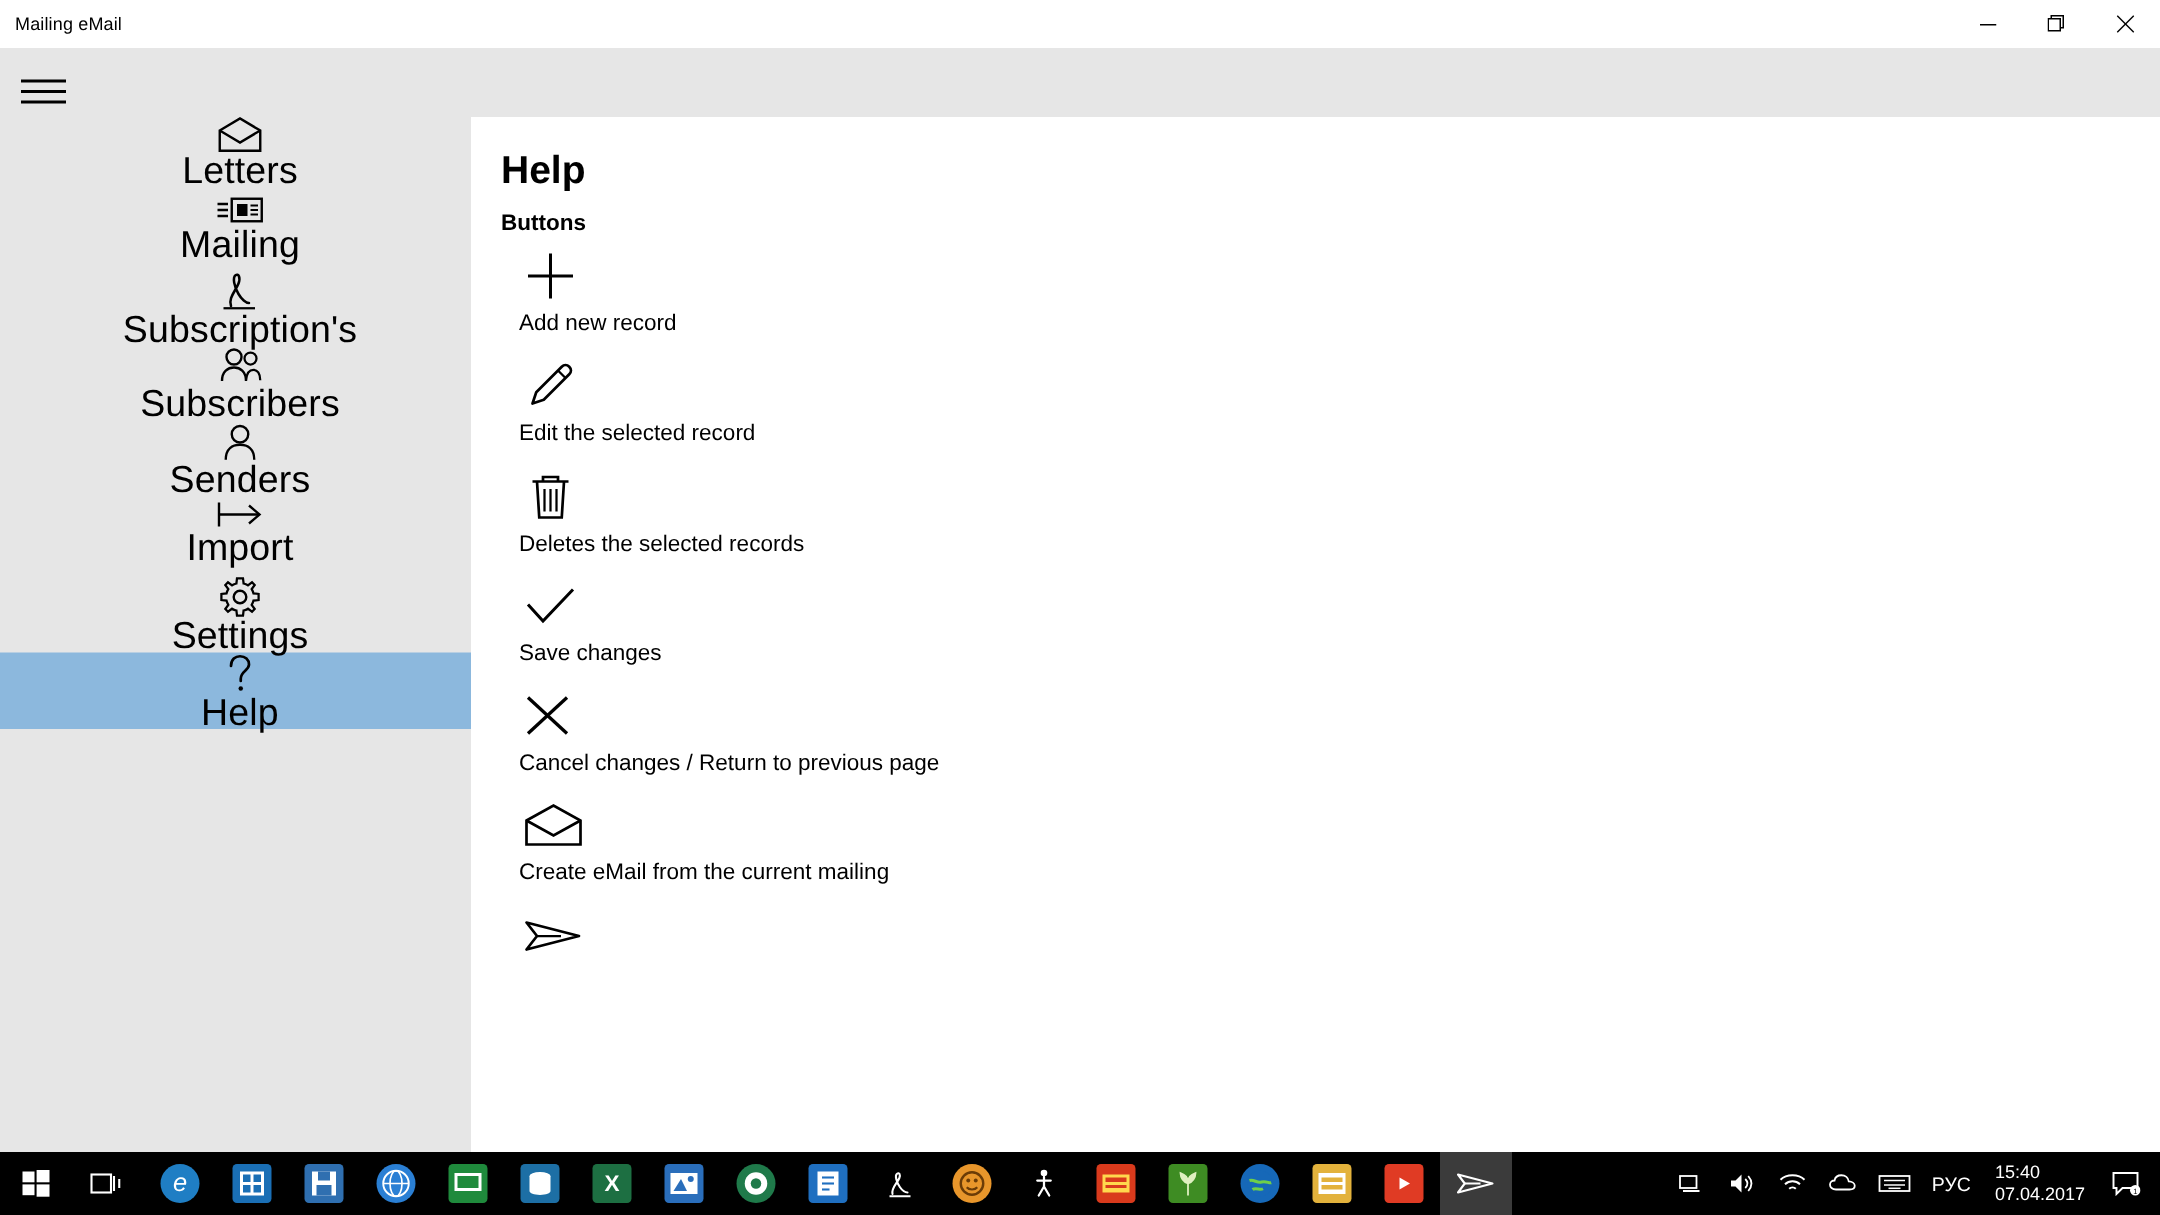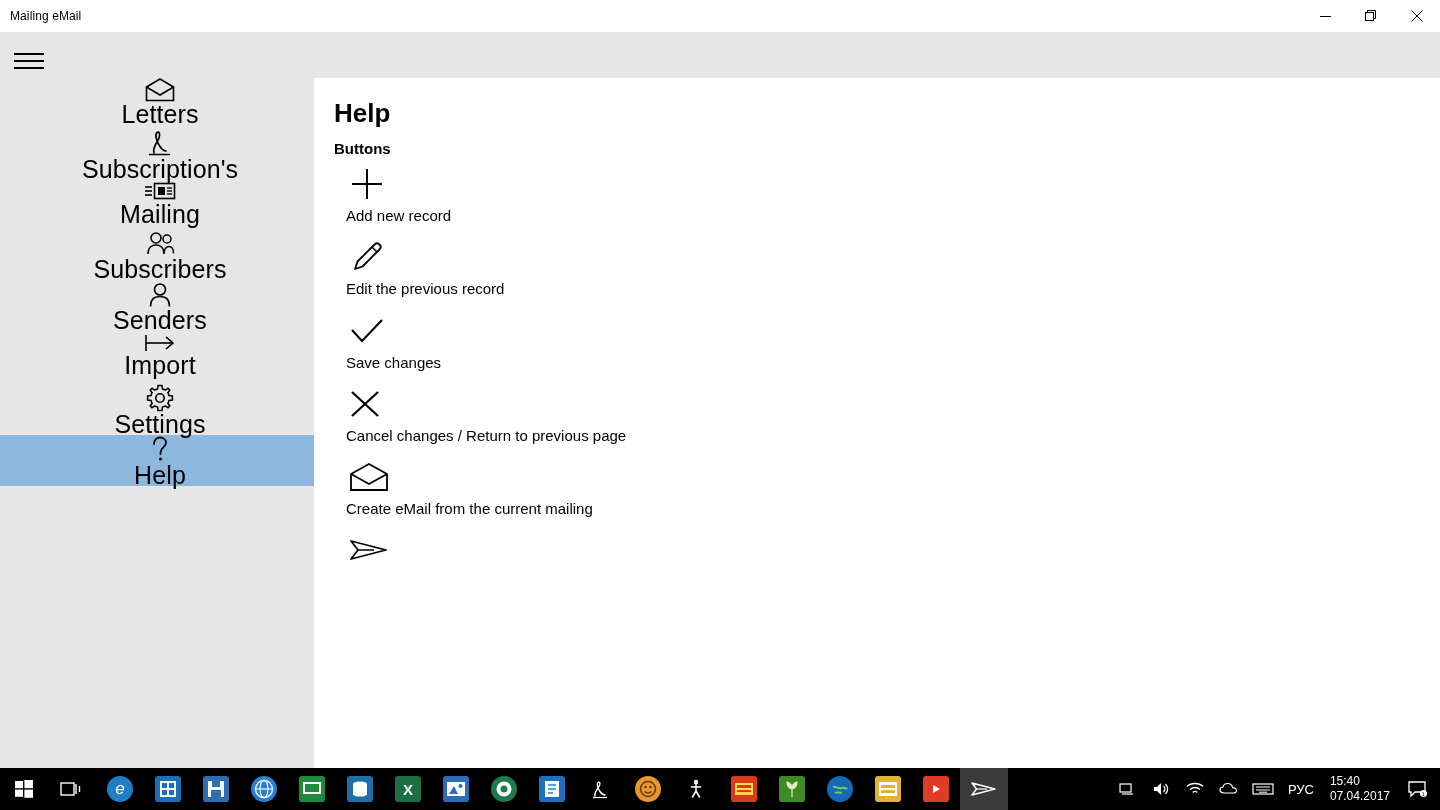--- a/index.html
+++ b/index.html
@@ -290,46 +290,46 @@
           <svg width="30" height="24" viewBox="0 0 30 24">
             <path d="M1.5 9 L15 1 L28.5 9 L28.5 22.5 L1.5 22.5 Z" fill="none" stroke="#000" stroke-width="1.6"></path>
             <polyline points="1.5,9 15,17 28.5,9" fill="none" stroke="#000" stroke-width="1.6"></polyline>
           </svg>
         </div>
         <div class="nav-label">Letters</div>
       </div>
 
       <div class="nav-item">
         <div class="nav-icon">
-          <svg width="28" height="28" viewBox="0 0 28 28">
-            <path d="M8 24 C6 19 11 14 13 9 C14.5 5 13 2 11 3.5 C9 5 10 11 13 16 C15 19.5 18 22 20 22" fill="none" stroke="#000" stroke-width="1.7" stroke-linecap="round"></path>
-            <line x1="3" y1="25.5" x2="24" y2="25.5" stroke="#000" stroke-width="1.5"></line>
-          </svg>
-        </div>
-        <div class="nav-label">Subscription's</div>
-      </div>
-
-      <div class="nav-item">
-        <div class="nav-icon">
           <svg width="32" height="22" viewBox="0 0 32 22">
             <rect x="10.5" y="3.5" width="20" height="15" fill="none" stroke="#000" stroke-width="1.6"></rect>
             <rect x="14" y="7" width="7" height="8" fill="#000"></rect>
             <line x1="23" y1="8" x2="28" y2="8" stroke="#000" stroke-width="1.4"></line>
             <line x1="23" y1="11" x2="28" y2="11" stroke="#000" stroke-width="1.4"></line>
             <line x1="23" y1="14" x2="28" y2="14" stroke="#000" stroke-width="1.4"></line>
             <line x1="1" y1="7" x2="8" y2="7" stroke="#000" stroke-width="1.6"></line>
             <line x1="1" y1="11" x2="8" y2="11" stroke="#000" stroke-width="1.6"></line>
             <line x1="1" y1="15" x2="8" y2="15" stroke="#000" stroke-width="1.6"></line>
           </svg>
         </div>
         <div class="nav-label">Mailing</div>
       </div>
 
       <div class="nav-item">
         <div class="nav-icon">
+          <svg width="28" height="28" viewBox="0 0 28 28">
+            <path d="M8 24 C6 19 11 14 13 9 C14.5 5 13 2 11 3.5 C9 5 10 11 13 16 C15 19.5 18 22 20 22" fill="none" stroke="#000" stroke-width="1.7" stroke-linecap="round"></path>
+            <line x1="3" y1="25.5" x2="24" y2="25.5" stroke="#000" stroke-width="1.5"></line>
+          </svg>
+        </div>
+        <div class="nav-label">Subscription's</div>
+      </div>
+
+      <div class="nav-item">
+        <div class="nav-icon">
           <svg width="30" height="26" viewBox="0 0 30 26">
             <circle cx="11" cy="7" r="5" fill="none" stroke="#000" stroke-width="1.6"></circle>
             <path d="M3 23 C3 16.5 7 14 11 14 C15 14 19 16.5 19 23" fill="none" stroke="#000" stroke-width="1.6"></path>
             <circle cx="22" cy="8" r="4" fill="none" stroke="#000" stroke-width="1.5"></circle>
             <path d="M19 22.5 C19.5 17 22 15.5 24 15.5 C26.5 15.5 28.5 18 28.5 22.5" fill="none" stroke="#000" stroke-width="1.5"></path>
           </svg>
         </div>
         <div class="nav-label">Subscribers</div>
       </div>
 
@@ -391,23 +391,36 @@
           <div class="help-desc">Add new record</div>
         </div>
 
         <div class="help-entry">
           <div class="help-icon">
             <svg width="38" height="38" viewBox="0 0 38 38">
               <path d="M7 31 L9.5 23.5 L26.5 6.5 C28 5 30 5 31.5 6.5 C33 8 33 10 31.5 11.5 L14.5 28.5 Z" fill="none" stroke="#000" stroke-width="1.8" stroke-linejoin="round"></path>
               <line x1="24" y1="9" x2="29" y2="14" stroke="#000" stroke-width="1.5"></line>
             </svg>
           </div>
-          <div class="help-desc">Edit the previous record</div>
-        </div>
-
+          <div class="help-desc">Edit the selected record</div>
+        </div>
+
+        <div class="help-entry">
+          <div class="help-icon">
+            <svg width="38" height="38" viewBox="0 0 38 38">
+              <line x1="7" y1="9" x2="31" y2="9" stroke="#000" stroke-width="1.8"></line>
+              <path d="M14 9 L14 6 L24 6 L24 9" fill="none" stroke="#000" stroke-width="1.8"></path>
+              <path d="M10 9 L11.5 33 L26.5 33 L28 9" fill="none" stroke="#000" stroke-width="1.8"></path>
+              <line x1="15" y1="14" x2="15" y2="29" stroke="#000" stroke-width="1.5"></line>
+              <line x1="19" y1="14" x2="19" y2="29" stroke="#000" stroke-width="1.5"></line>
+              <line x1="23" y1="14" x2="23" y2="29" stroke="#000" stroke-width="1.5"></line>
+            </svg>
+          </div>
+          <div class="help-desc">Deletes the selected records</div>
+        </div>
 
         <div class="help-entry">
           <div class="help-icon">
             <svg width="38" height="30" viewBox="0 0 38 30">
                 <polyline points="4,14 14,25 34,4" fill="none" stroke="#000" stroke-width="2"></polyline>
               </svg>
           </div>
           <div class="help-desc">Save changes</div>
         </div>
 

